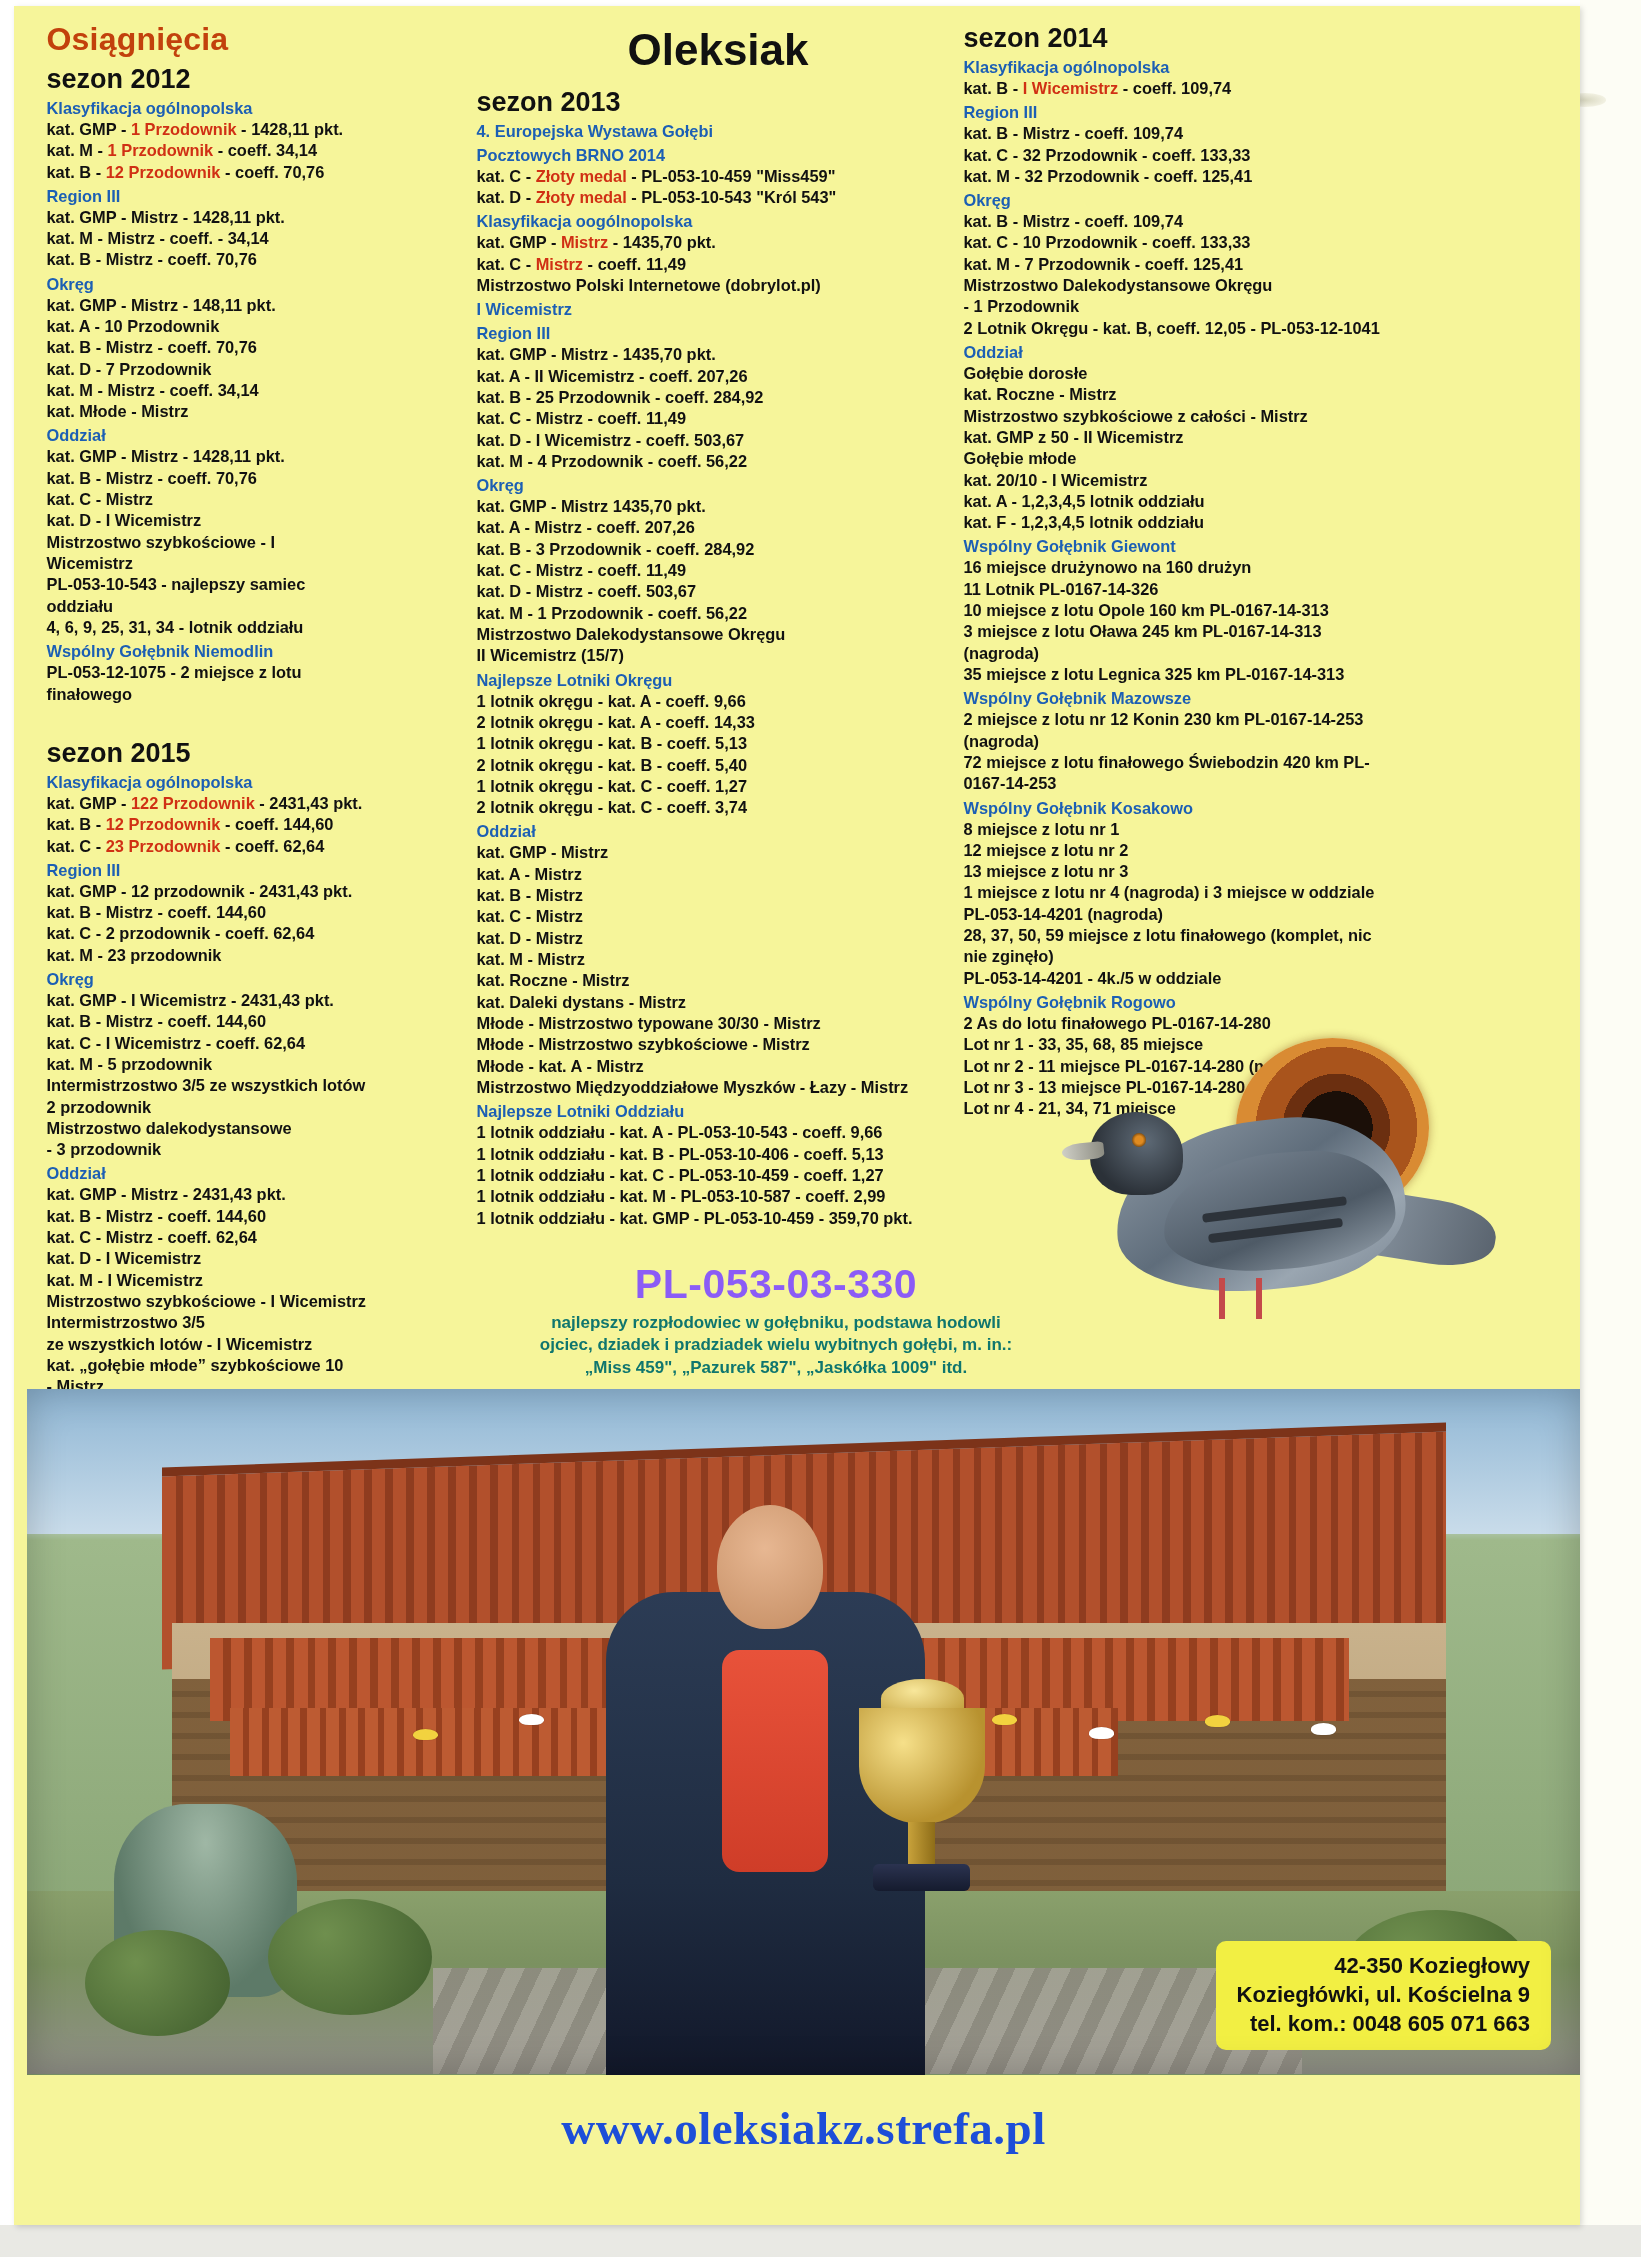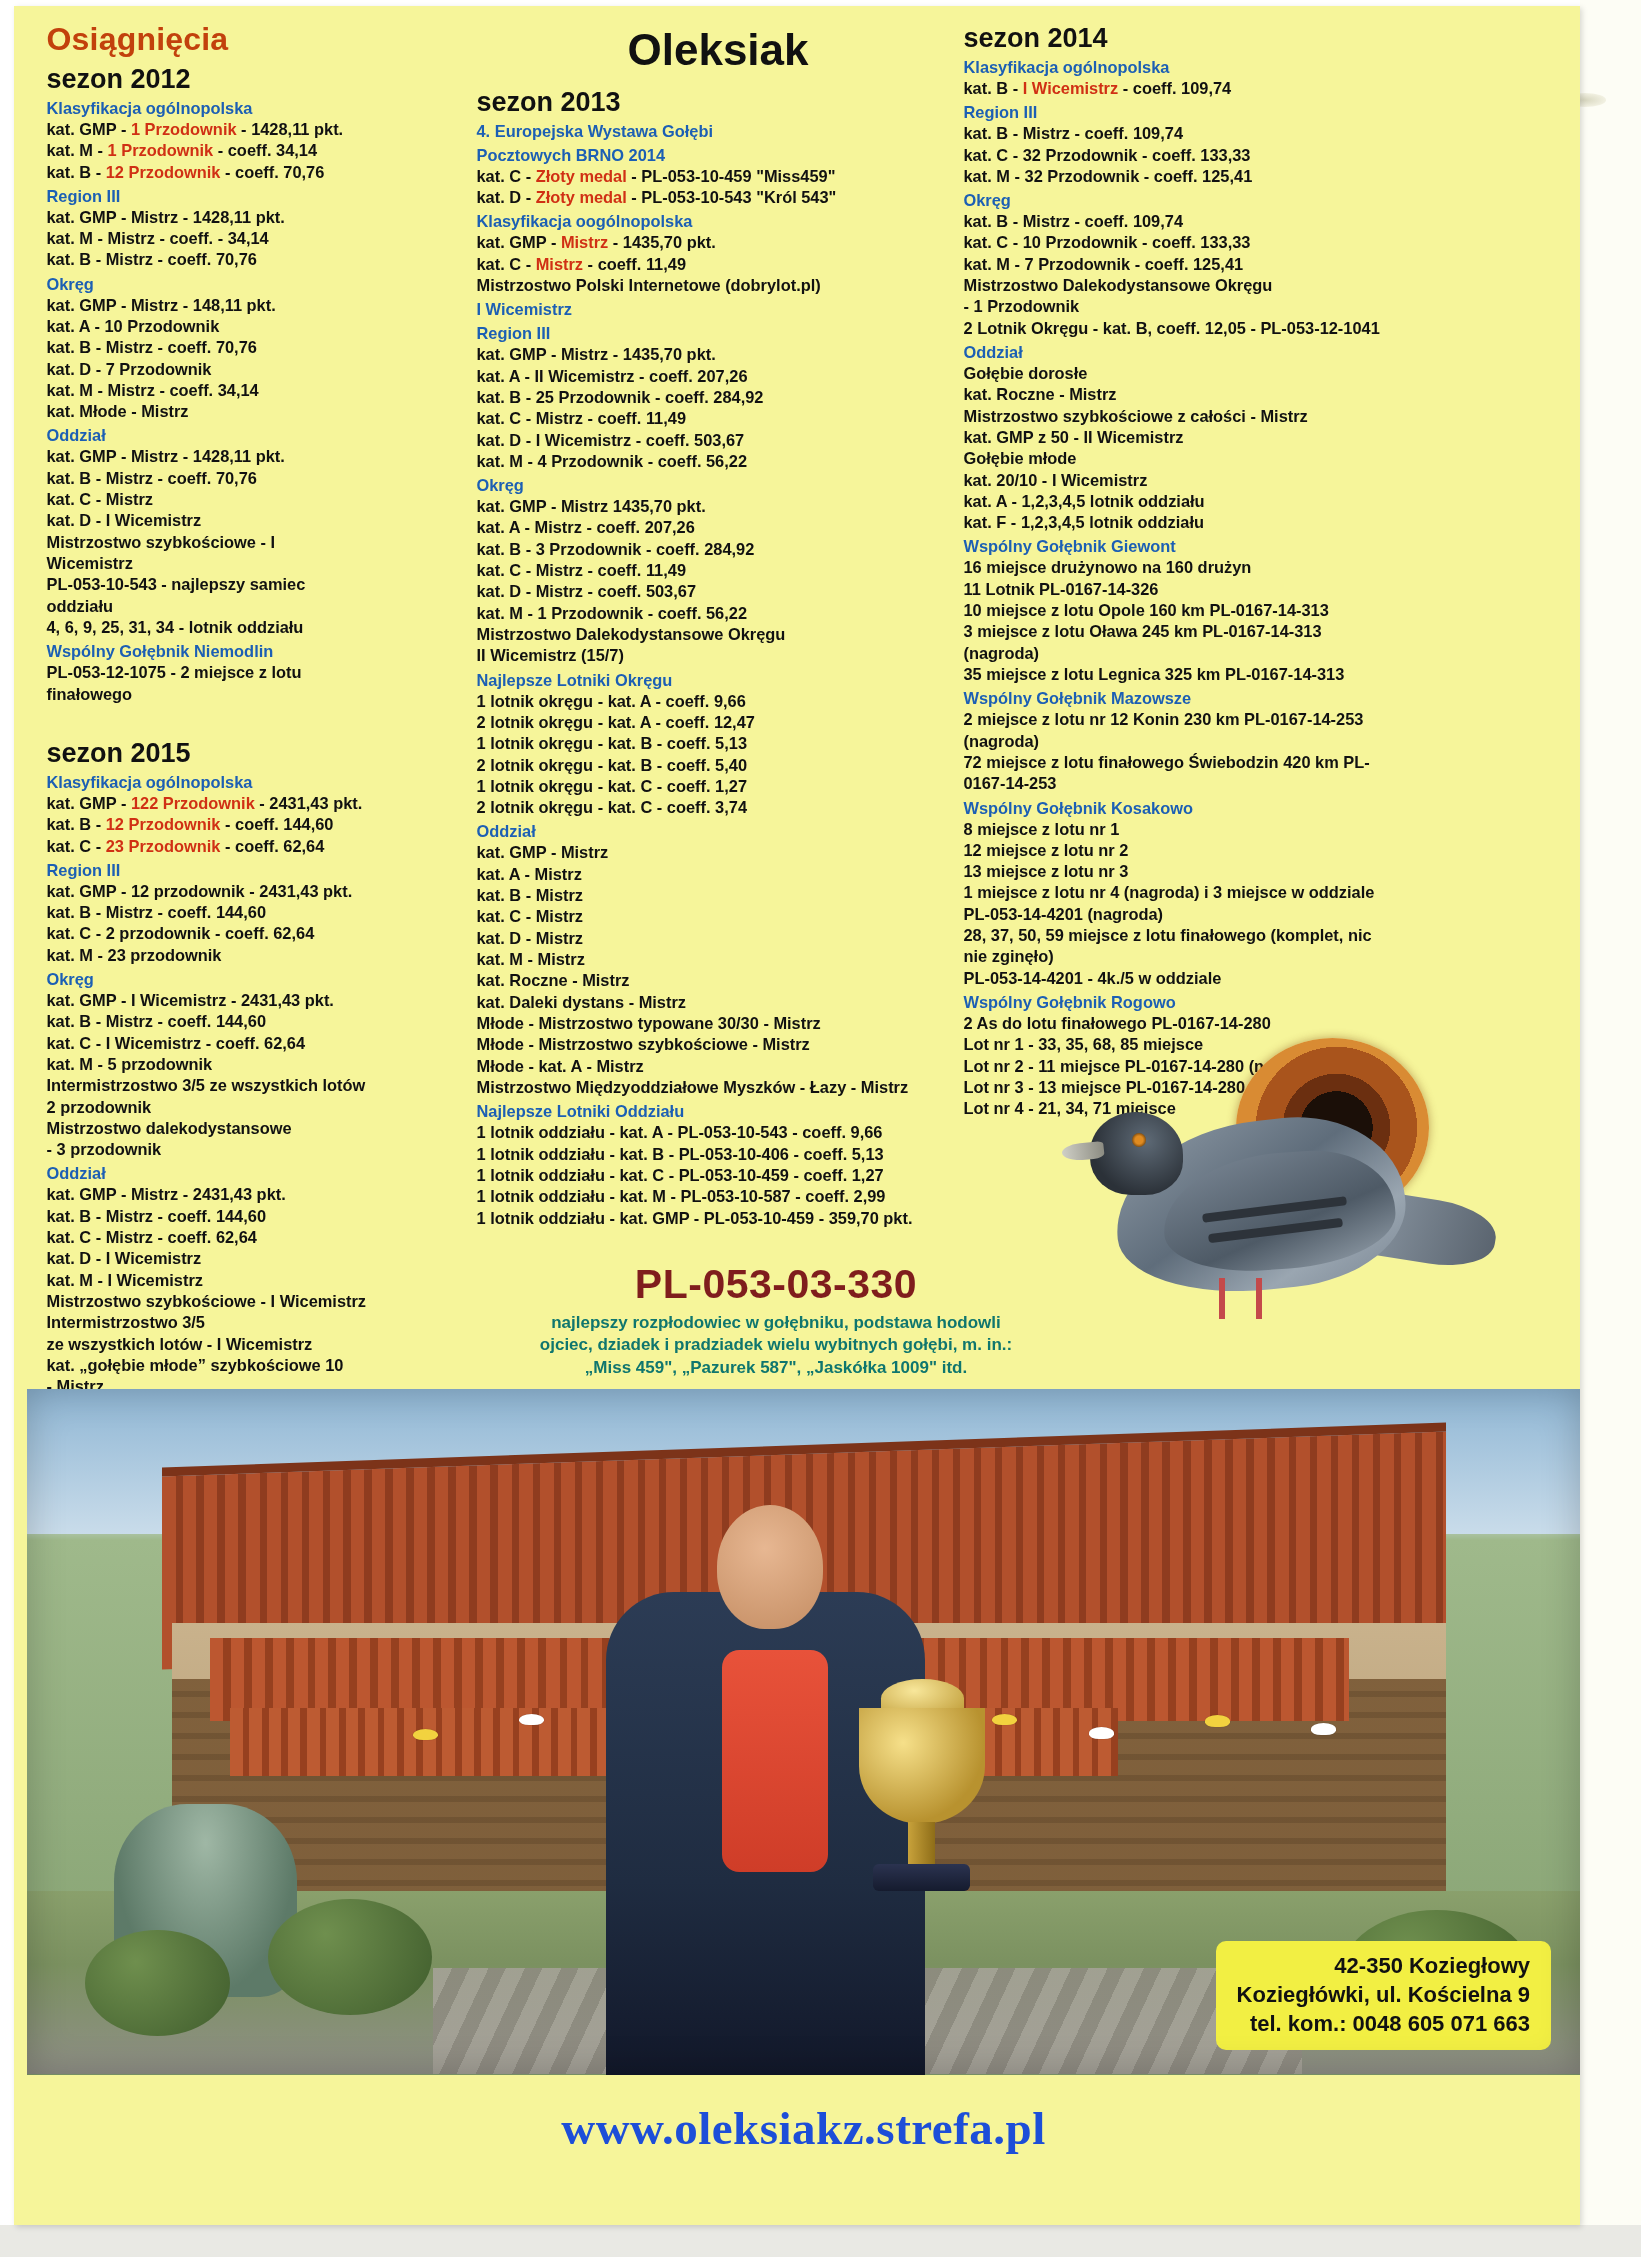--- a/index.html
+++ b/index.html
@@ -113,21 +113,21 @@
   .ringblock {
     position: absolute;
     left: 463px;
     top: 1255px;
     width: 599px;
     text-align: center;
   }
   .ringnum {
     font-size: 41px;
     font-weight: bold;
-    color: #7f1d1d;
+    color: #8b5cf6;
     letter-spacing: 0.5px;
     margin: 0 0 3.9px 0;
   }
   .ringsub {
     font-size: 17px;
     font-weight: bold;
     color: #0f766e;
     line-height: 1.34;
     margin: 0;
   }
@@ -511,21 +511,21 @@
         <div class="line">kat. B - 3 Przodownik - coeff. 284,92</div>
         <div class="line">kat. C - Mistrz - coeff. 11,49</div>
         <div class="line">kat. D - Mistrz - coeff. 503,67</div>
         <div class="line">kat. M - 1 Przodownik - coeff. 56,22</div>
 
         <div class="line">Mistrzostwo Dalekodystansowe Okręgu</div>
         <div class="line">II Wicemistrz (15/7)</div>
 
         <div class="sect">Najlepsze Lotniki Okręgu</div>
         <div class="line">1 lotnik okręgu - kat. A - coeff. 9,66</div>
-        <div class="line">2 lotnik okręgu - kat. A - coeff. 12,47</div>
+        <div class="line">2 lotnik okręgu - kat. A - coeff. 14,33</div>
         <div class="line">1 lotnik okręgu - kat. B - coeff. 5,13</div>
         <div class="line">2 lotnik okręgu - kat. B - coeff. 5,40</div>
         <div class="line">1 lotnik okręgu - kat. C - coeff. 1,27</div>
         <div class="line">2 lotnik okręgu - kat. C - coeff. 3,74</div>
 
         <div class="sect">Oddział</div>
         <div class="line">kat. GMP - Mistrz</div>
         <div class="line">kat. A - Mistrz</div>
         <div class="line">kat. B - Mistrz</div>
         <div class="line">kat. C - Mistrz</div>

